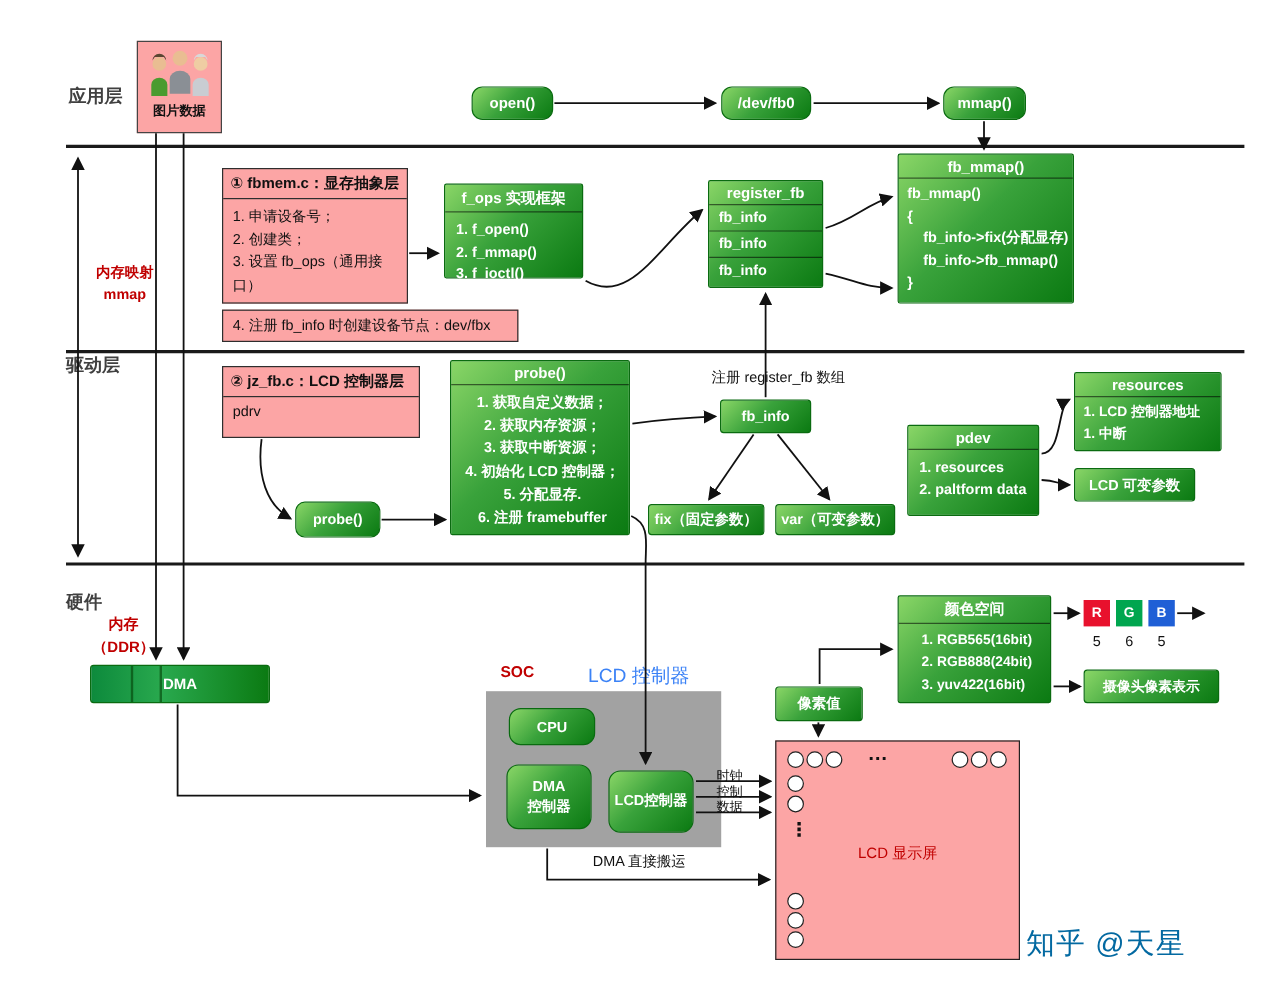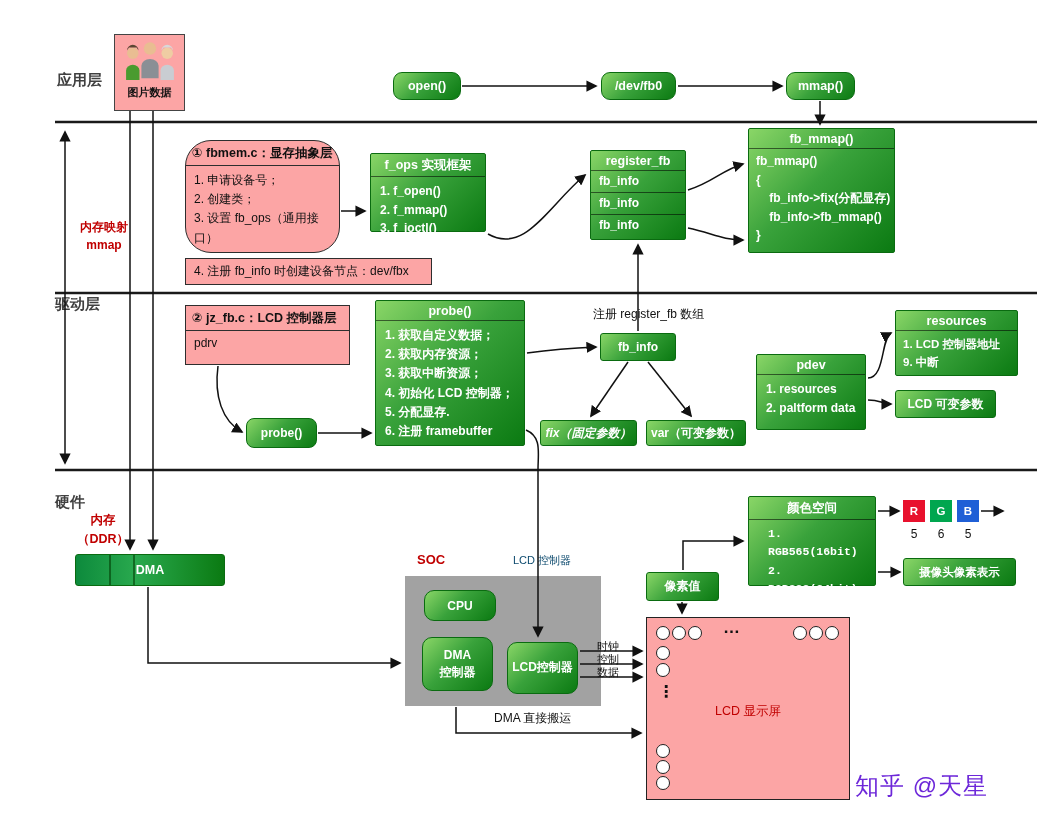--- a/index.html
+++ b/index.html
@@ -23,21 +23,21 @@
   .wlist{padding:5px 8px;font-size:12px;line-height:1.6;}
   .redlbl{position:absolute;color:#404040;font-weight:700;font-size:15px;}
   .smallred{position:absolute;color:#c00000;font-weight:700;font-size:12.5px;text-align:center;line-height:1.5;}
   .note{position:absolute;font-size:12px;color:#111;}
   .chsq{position:absolute;width:22px;height:22px;display:flex;align-items:center;justify-content:center;
         color:#fff;font-weight:700;font-size:11.5px;}
   .bit{position:absolute;width:22px;text-align:center;font-size:12px;color:#111;}
   .pc{position:absolute;width:12px;height:12px;border:1.5px solid #222;border-radius:50%;background:#fff;}
   #wires{position:absolute;left:0;top:0;z-index:9;pointer-events:none;}
   .seg{position:absolute;top:0;bottom:0;width:1.5px;background:rgba(0,55,0,.55);}
-  .watermark{position:absolute;color:#6d28d9;font-size:24px;font-weight:400;letter-spacing:1px;}
+  .watermark{position:absolute;color:#0369a1;font-size:24px;font-weight:400;letter-spacing:1px;}
 </style>
 </head>
 <body>
 
 <div id="canvas">
 
   <div class="redlbl" style="left:57px;top:71px;">应用层</div>
   <div class="redlbl" style="left:55px;top:295px;">驱动层</div>
   <div class="redlbl" style="left:55px;top:493px;">硬件</div>
 
@@ -64,21 +64,21 @@
         <path d="M44 13 a6 6 0 0 1 12 0 l-2 -3 h-8 z" fill="#d8d8d8"></path>
       </svg>
     </div>
     <div style="text-align:center;font-size:11px;font-weight:700;">图片数据</div>
   </div>
 
   <div class="gbox pill" style="left:393px;top:72px;width:68px;height:28px;">open()</div>
   <div class="gbox pill" style="left:601px;top:72px;width:75px;height:28px;">/dev/fb0</div>
   <div class="gbox pill" style="left:786px;top:72px;width:69px;height:28px;">mmap()</div>
 
-  <div class="wbox" style="left:185px;top:140px;width:155px;height:113px;border-radius:26px;">
+  <div class="wbox" style="left:185px;top:140px;width:155px;height:113px;">
     <div class="wtitle">① fbmem.c：显存抽象层</div>
     <div class="wlist">
       <div>1.  申请设备号；</div>
       <div>2.  创建类；</div>
       <div>3.  设置 fb_ops（通用接口）</div>
     </div>
   </div>
   <div class="wbox" style="left:185px;top:258px;width:247px;height:27px;display:flex;align-items:center;padding-left:8px;font-size:12px;">4.  注册 fb_info 时创建设备节点：dev/fbx</div>
 
   <div class="gbox" style="left:370px;top:153px;width:116px;height:79px;">
@@ -110,81 +110,81 @@
 
   <div class="wbox" style="left:185px;top:305px;width:165px;height:60px;">
     <div class="wtitle">② jz_fb.c：LCD 控制器层</div>
     <div style="padding:5px 8px;font-size:12px;">pdrv</div>
   </div>
 
   <div class="gbox node" style="left:246px;top:418px;width:71px;height:30px;border-radius:8px;">probe()</div>
 
   <div class="gbox" style="left:375px;top:300px;width:150px;height:146px;">
     <div class="gtitle">probe()</div>
-    <div class="glist" style="line-height:1.6;">
+    <div class="glist" style="line-height:1.6;text-align:center;">
       <div>1.  获取自定义数据；</div>
       <div>2.  获取内存资源；</div>
       <div>3.  获取中断资源；</div>
       <div>4.  初始化 LCD 控制器；</div>
       <div>5.  分配显存.</div>
       <div>6.  注册 framebuffer</div>
     </div>
   </div>
 
   <div class="note" style="left:593px;top:306px;">注册 register_fb  数组</div>
 
   <div class="gbox node" style="left:600px;top:333px;width:76px;height:28px;">fb_info</div>
-  <div class="gbox node" style="left:540px;top:420px;width:97px;height:26px;font-style:italic;">fix（固定参数）</div>
+  <div class="gbox node" style="left:540px;top:420px;width:97px;height:26px;">fix（固定参数）</div>
   <div class="gbox node" style="left:646px;top:420px;width:100px;height:26px;">var（可变参数）</div>
 
   <div class="gbox" style="left:756px;top:340px;width:110px;height:76px;margin-top:14px;">
     <div class="gtitle">pdev</div>
     <div class="glist" style="line-height:1.6;">
       <div>1.  resources</div>
       <div>2.  paltform data</div>
     </div>
   </div>
   <div class="gbox" style="left:895px;top:310px;width:123px;height:66px;">
     <div class="gtitle">resources</div>
     <div class="glist" style="font-size:11.5px;line-height:1.55;padding-left:7px;">
       <div>1.  LCD 控制器地址</div>
-      <div>9.  中断</div>
+      <div>1.  中断</div>
     </div>
   </div>
   <div class="gbox node" style="left:895px;top:390px;width:101px;height:28px;">LCD 可变参数</div>
 
   <div class="gbox node" style="left:75px;top:554px;width:150px;height:32px;font-size:12.5px;background:linear-gradient(90deg,#0d8a3c,#29a94e 40%,#0b7a12);">
     <div class="seg" style="left:33px;"></div>
     <div class="seg" style="left:57px;"></div>
     <span>DMA</span>
   </div>
 
   <div class="abs" style="left:417px;top:552px;color:#c00000;font-weight:700;font-size:13px;">SOC</div>
-  <div class="abs" style="left:513px;top:553px;font-size:11px;color:#0c4a6e;">LCD 控制器</div>
+  <div class="abs" style="left:490px;top:553px;font-size:16px;color:#3b82f6;">LCD 控制器</div>
   <div class="abs" style="left:405px;top:576px;width:196px;height:130px;background:#a2a2a2;">
     <div class="gbox node" style="left:19px;top:14px;width:72px;height:31px;border-radius:10px;">CPU</div>
     <div class="gbox node" style="left:17px;top:61px;width:71px;height:54px;border-radius:10px;flex-direction:column;line-height:1.45;">
       <div>DMA</div>
       <div>控制器</div>
     </div>
     <div class="gbox node" style="left:102px;top:66px;width:71px;height:52px;border-radius:10px;flex-direction:row;line-height:1.45;">
       <div>LCD</div>
       <div>控制器</div>
     </div>
   </div>
 
   <div class="abs" style="left:597px;top:639px;font-size:11px;">时钟</div>
   <div class="abs" style="left:597px;top:652px;font-size:11px;">控制</div>
   <div class="abs" style="left:597px;top:665px;font-size:11px;text-align:right;">数据</div>
 
   <div class="note" style="left:494px;top:710px;">DMA 直接搬运</div>
 
   <div class="gbox" style="left:748px;top:496px;width:128px;height:90px;">
     <div class="gtitle">颜色空间</div>
-    <div class="glist" style="font-size:11.5px;line-height:1.6;padding-left:19px;font-family:Liberation Mono, monospace;">
+    <div class="glist" style="font-size:11.5px;line-height:1.6;padding-left:19px;">
       <div>1.  RGB565(16bit)</div>
       <div>2.  RGB888(24bit)</div>
       <div>3.  yuv422(16bit)</div>
     </div>
   </div>
 
   <div class="chsq" style="left:903px;top:500px;background:#e8112d;">R</div>
   <div class="chsq" style="left:930px;top:500px;background:#00a64f;">G</div>
   <div class="chsq" style="left:957px;top:500px;background:#1f5fd6;">B</div>
   <div class="bit" style="left:903px;top:527px;">5</div>

